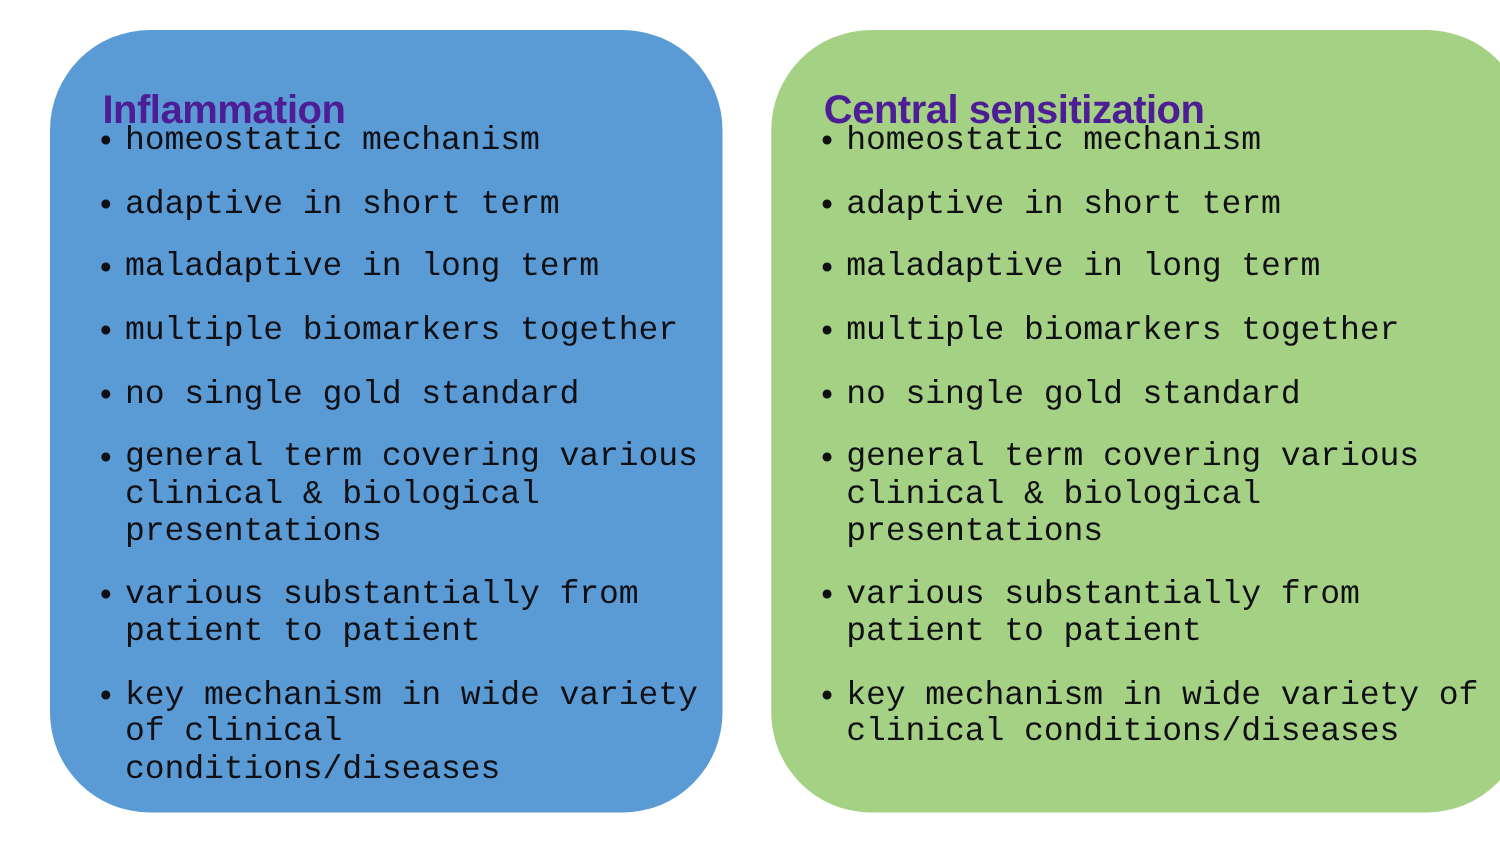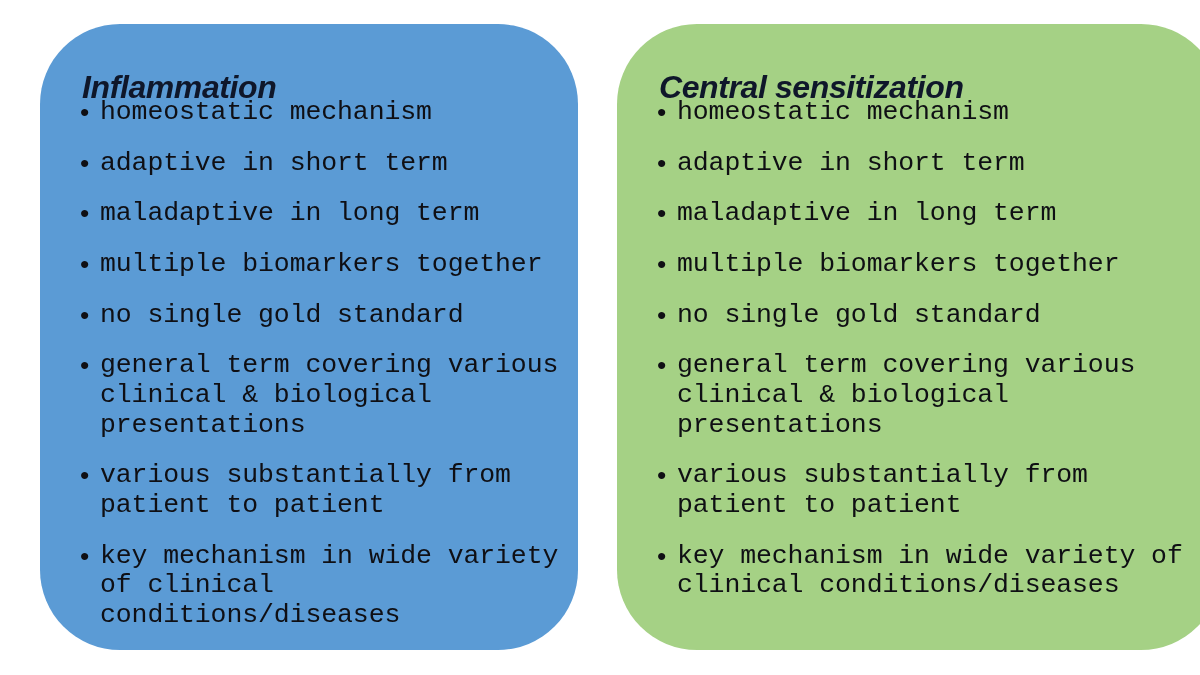--- a/index.html
+++ b/index.html
@@ -46,23 +46,22 @@
   }
 
   .panel-title {
     position: absolute;
     left: 42px;
     top: 26px;
     font-size: 32px;
     font-weight: bold;
     letter-spacing: -0.4px;
     line-height: 1.0;
-    color: #0f172a;
+    color: #4c1d95;
     white-space: nowrap;
-    font-style: italic;
   }
 
   .bullet-list {
     position: absolute;
     left: 38px;
     top: 74px;
     right: 14px;
     margin: 0;
     padding: 0;
     list-style: none;

